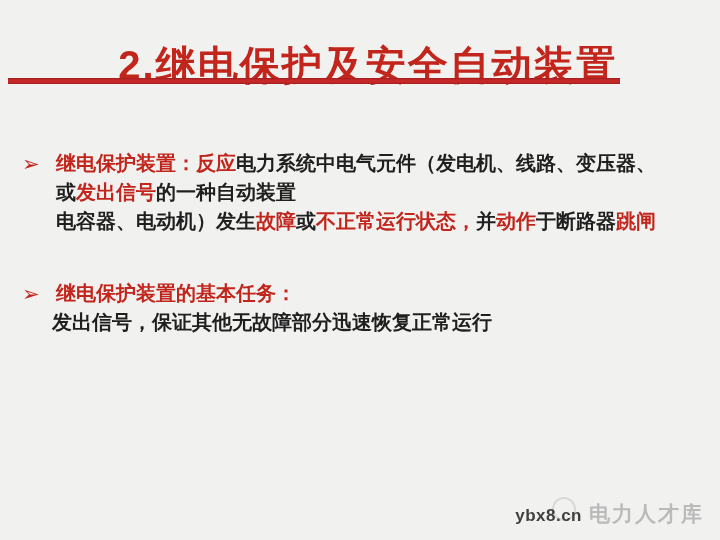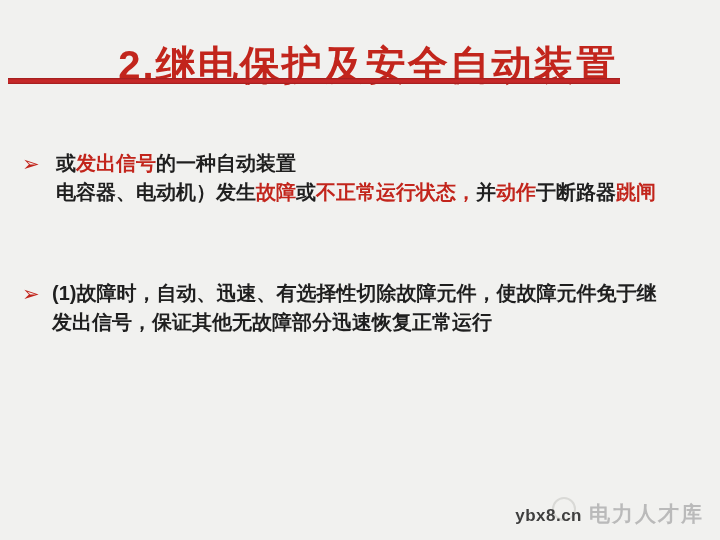--- a/index.html
+++ b/index.html
@@ -99,32 +99,35 @@
 <div class="slide">
 
   <h1 class="title">2.继电保护及安全自动装置</h1>
 
   <div class="divider"></div>
 
   <div class="bullet bullet1">
     <span class="marker">➢</span>
     <div class="content">
       <div class="line">
+        <span data-color="red">继电保护装置：</span><span data-color="red">反应</span><span data-color="black">电力系统中电气元件（发电机、线路、变压器、</span>
+      </div>
+      <div class="line">
         <span data-color="black">或</span><span data-color="red">发出信号</span><span data-color="black">的一种自动装置</span>
       </div>
       <div class="line">
         <span data-color="black">电容器、电动机）发生</span><span data-color="red">故障</span><span data-color="black">或</span><span data-color="red">不正常运行状态，</span><span data-color="black">并</span><span data-color="red">动作</span><span data-color="black">于断路器</span><span data-color="red">跳闸</span>
       </div>
     </div>
   </div>
 
   <div class="bullet bullet2">
     <span class="marker">➢</span>
     <div class="content">
-      <div class="line plain">(1)故障时，自动、迅速、有选择性切除故障元件，使故障元件免于继</div>
+      <div class="line heading">继电保护装置的基本任务：</div>
       <div class="line plain">发出信号，保证其他无故障部分迅速恢复正常运行</div>
     </div>
   </div>
 
   <div class="watermark">
     <span class="wm-circle"></span>
     <span class="wm-site">ybx8.cn</span>
     <span class="wm-name">电力人才库</span>
   </div>
 

